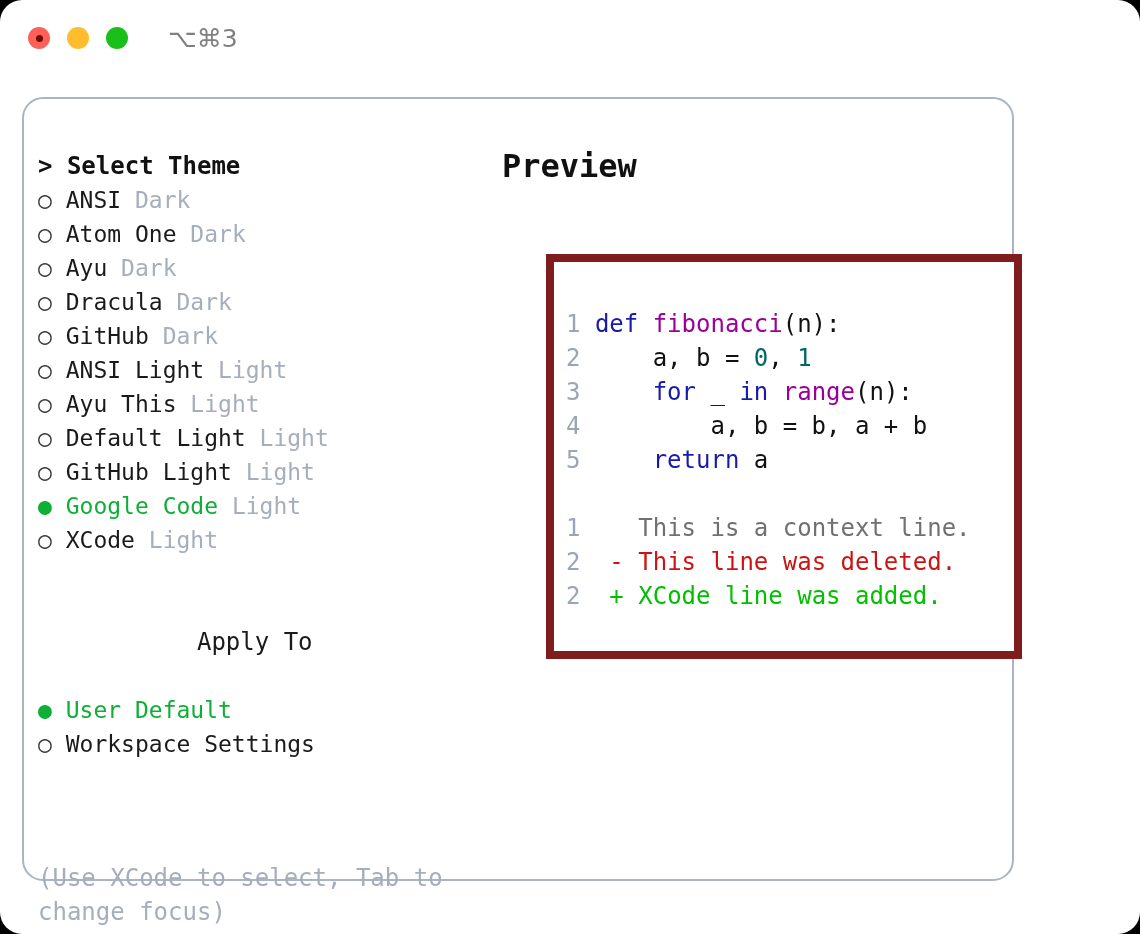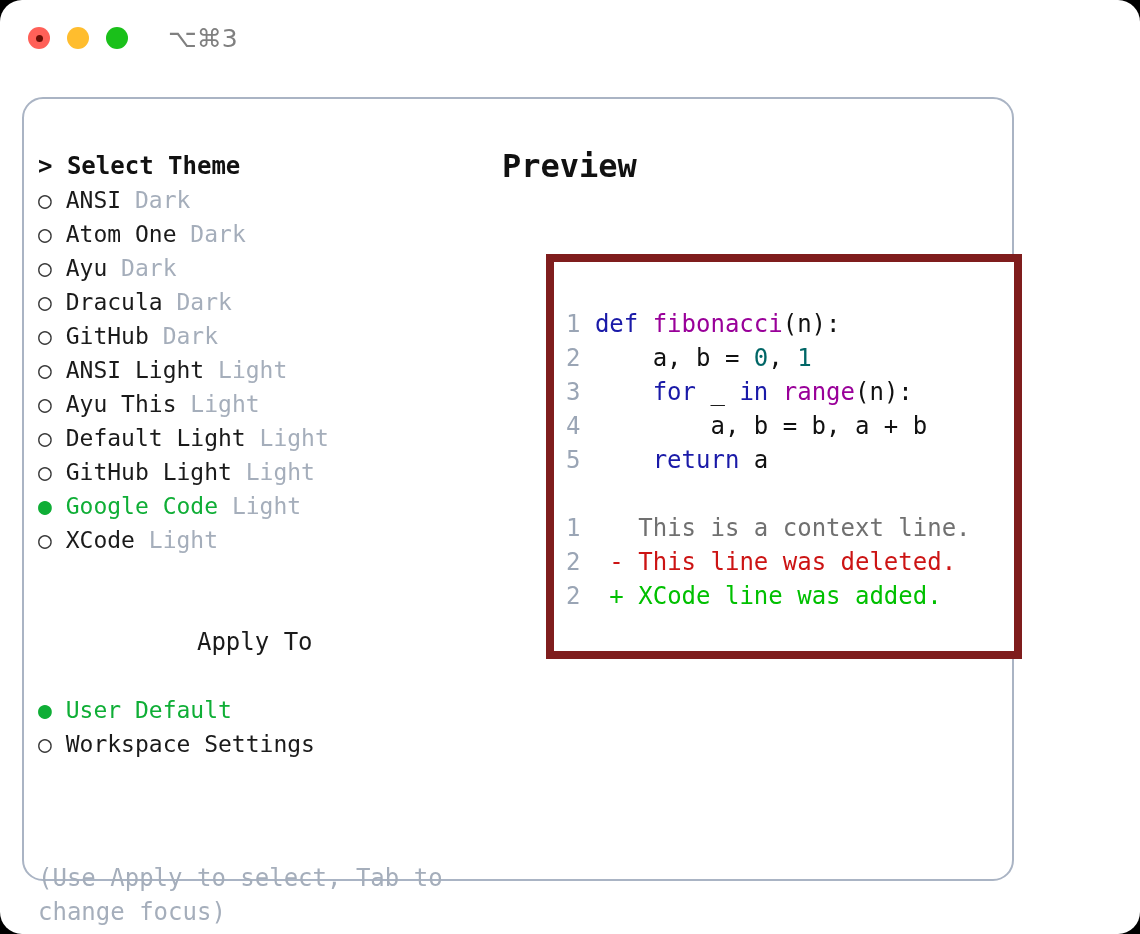--- a/index.html
+++ b/index.html
@@ -237,21 +237,21 @@
 
         <div class="section-heading plain">
           <span class="opt-marker"> </span><span>Apply To</span>
         </div>
         <div id="apply-to-list">
             <div class="opt-row"><span class="opt-marker marker-on">●</span><span> </span><span class="opt-label selected">User Default</span></div>
             <div class="opt-row"><span class="opt-marker marker-off">○</span><span> </span><span class="opt-label">Workspace Settings</span></div>
           </div>
       </div>
 
-      <div id="hint">(Use Apply to select, Tab to change focus)</div>
+      <div id="hint">(Use XCode to select, Tab to change focus)</div>
 
       <div id="right-col">
         <div id="preview-heading">Preview</div>
 
         <div id="preview-box">
           <div id="code-area">
             <div id="code-lines">
                 <div class="code-line"><span class="lineno">1</span><span class="tok-kw">def </span><span class="tok-fn">fibonacci</span><span class="tok-plain">(n):</span></div>
                 <div class="code-line"><span class="lineno">2</span><span class="tok-plain">    a, b = </span><span class="tok-num">0</span><span class="tok-plain">, </span><span class="tok-num">1</span></div>
                 <div class="code-line"><span class="lineno">3</span><span class="tok-plain">    </span><span class="tok-kw">for</span><span class="tok-plain"> _ </span><span class="tok-kw">in</span><span class="tok-plain"> </span><span class="tok-fn">range</span><span class="tok-plain">(n):</span></div>

